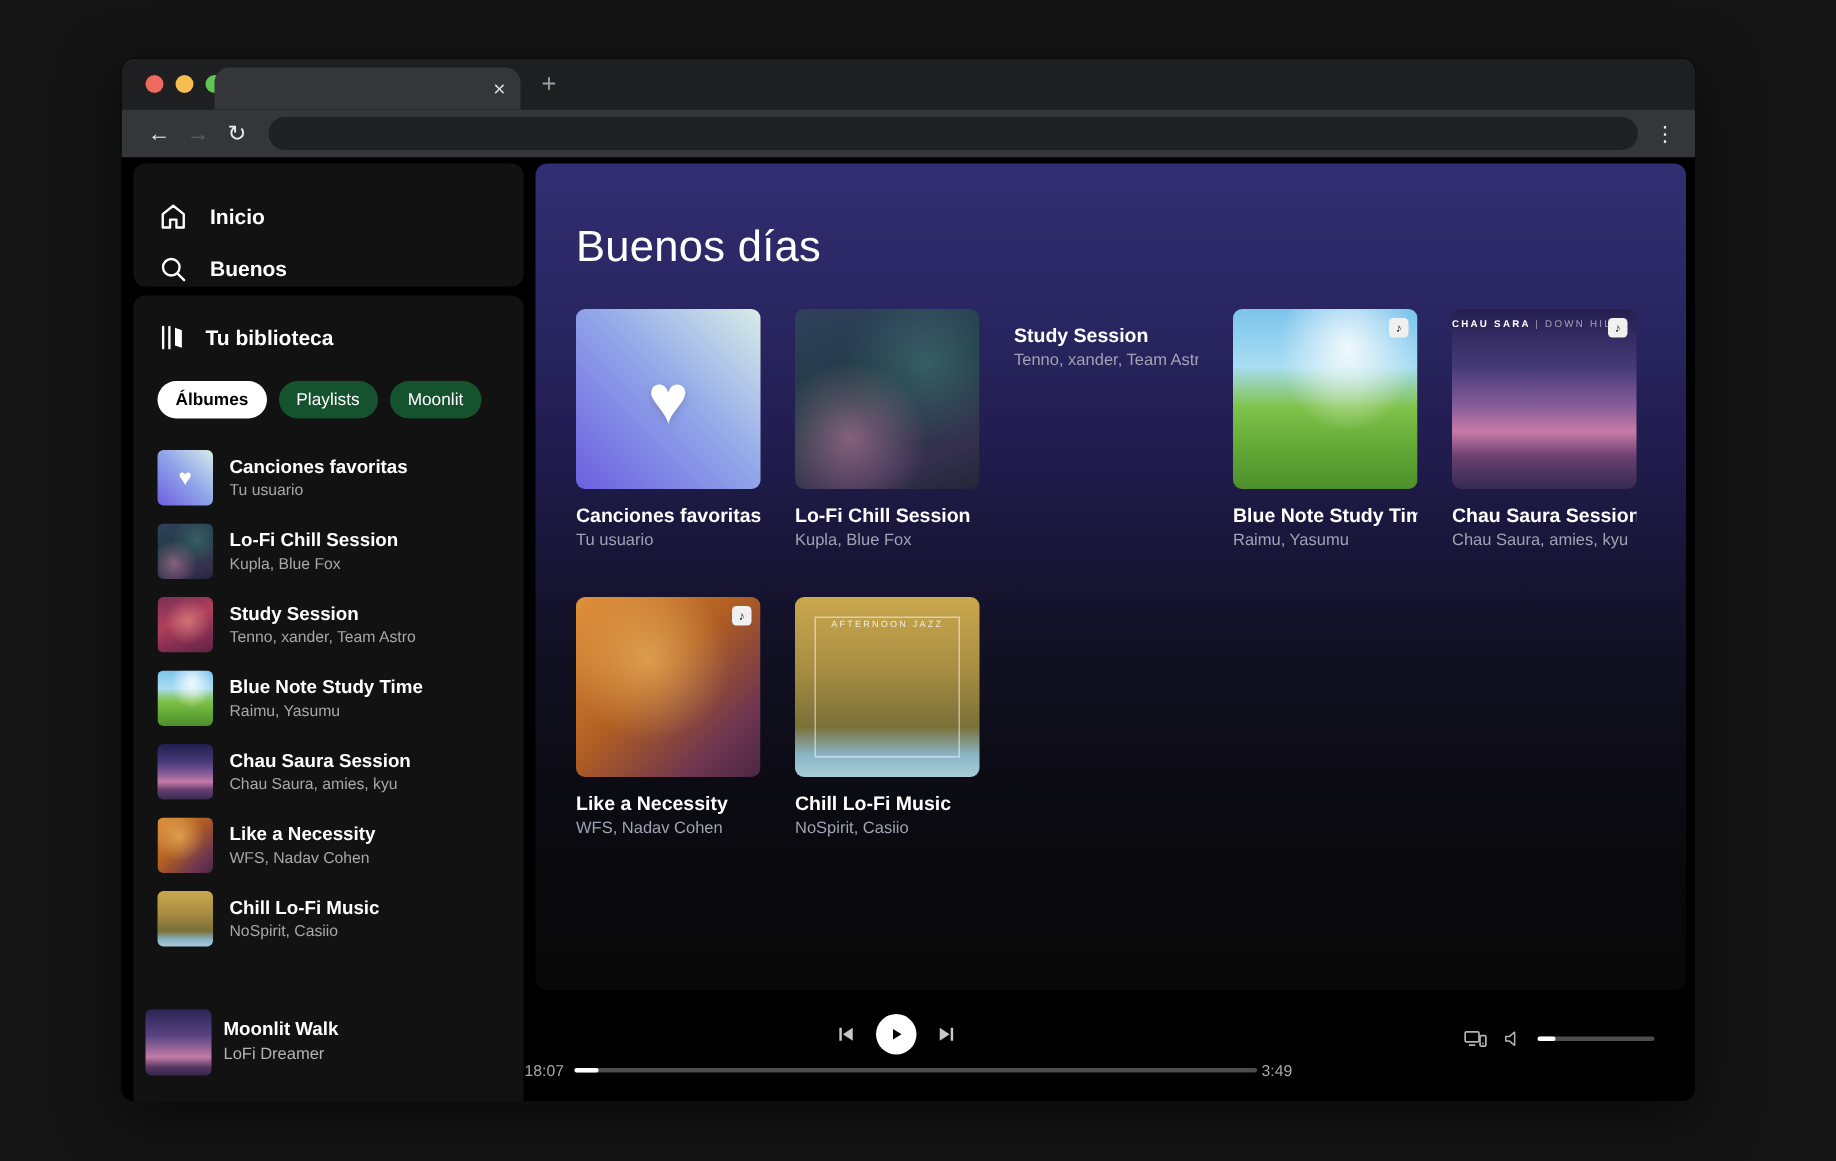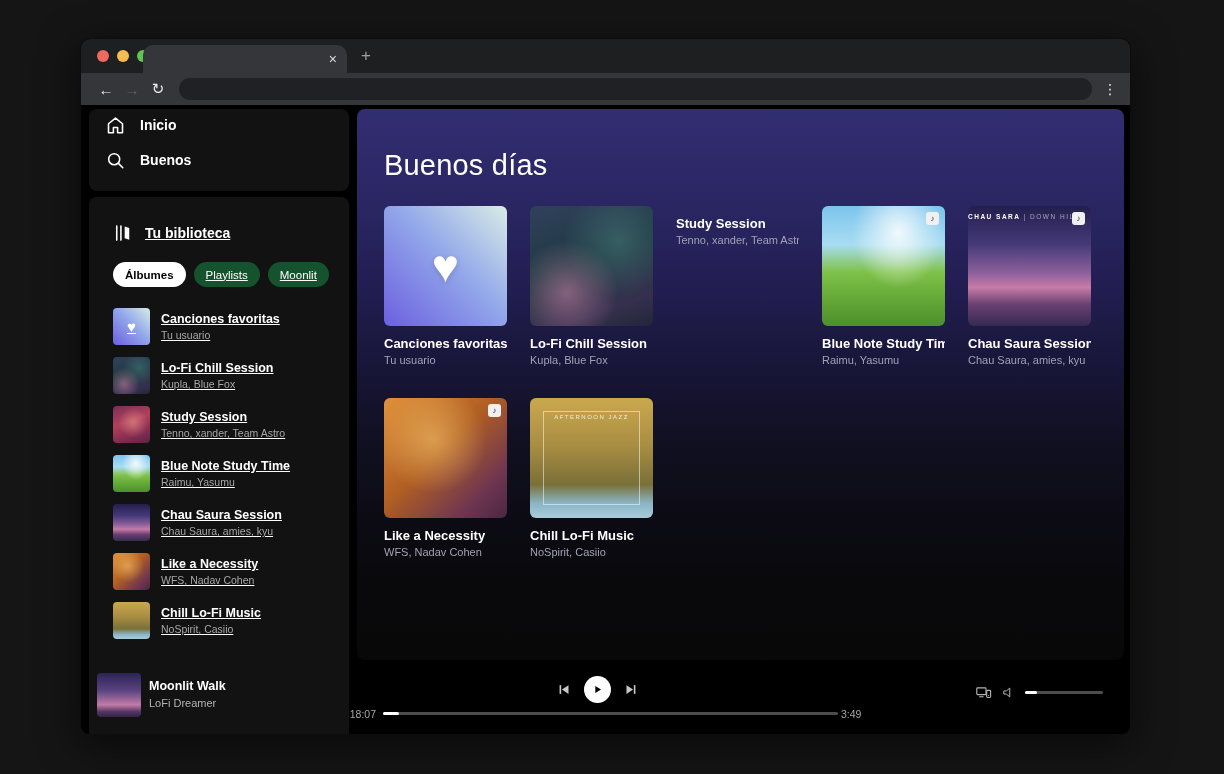--- a/index.html
+++ b/index.html
@@ -20,22 +20,22 @@
   .newtab{position:absolute;left:280px;top:8px;color:#9aa0a6;font-size:17px;line-height:1;}
   .toolbar{position:relative;height:32px;background:#35363a;display:flex;align-items:center;padding:0 12px;}
   .nav-ic{width:26px;text-align:center;font-size:15px;color:#e8eaed;flex:0 0 auto;}
   .nav-ic.dim{color:#5f6368;}
   .omnibox{flex:1;height:22px;margin:0 10px 0 8px;background:#202124;border-radius:11px;
            display:flex;align-items:center;padding:0 12px;color:#9aa0a6;font-size:11px;}
   .kebab{color:#e8eaed;font-size:14px;width:16px;text-align:center;}
   
   .content{position:relative;height:631px;background:#000;}
   .side-card{position:absolute;left:8px;width:260px;background:#121212;border-radius:8px;}
-  .side-card.one{top:4px;height:82px;padding:3px 16px;}
-  .side-card.two{top:92px;height:556px;padding:24px;text-decoration:underline;}
+  .side-card.one{top:4px;height:82px;padding:22px 16px;}
+  .side-card.two{top:92px;height:556px;padding:16px;}
   .nav-row{display:flex;align-items:center;gap:14px;height:26px;margin-bottom:9px;color:#fff;}
   .nav-row svg{flex:0 0 auto;}
   .nav-label{font-size:14px;font-weight:700;}
   .lib-head{display:flex;align-items:center;gap:12px;height:24px;color:#fff;}
   .chips{display:flex;gap:8px;margin-top:17px;}
   .chip{height:25px;border-radius:13px;background:#14532d;color:#fff;font-size:11.5px;
         display:flex;align-items:center;padding:0 12px;}
   .chip.active{background:#fff;color:#000;font-weight:600;}
   .s-list{margin-top:15px;}
   .s-item{display:flex;align-items:center;gap:11px;height:49px;}

